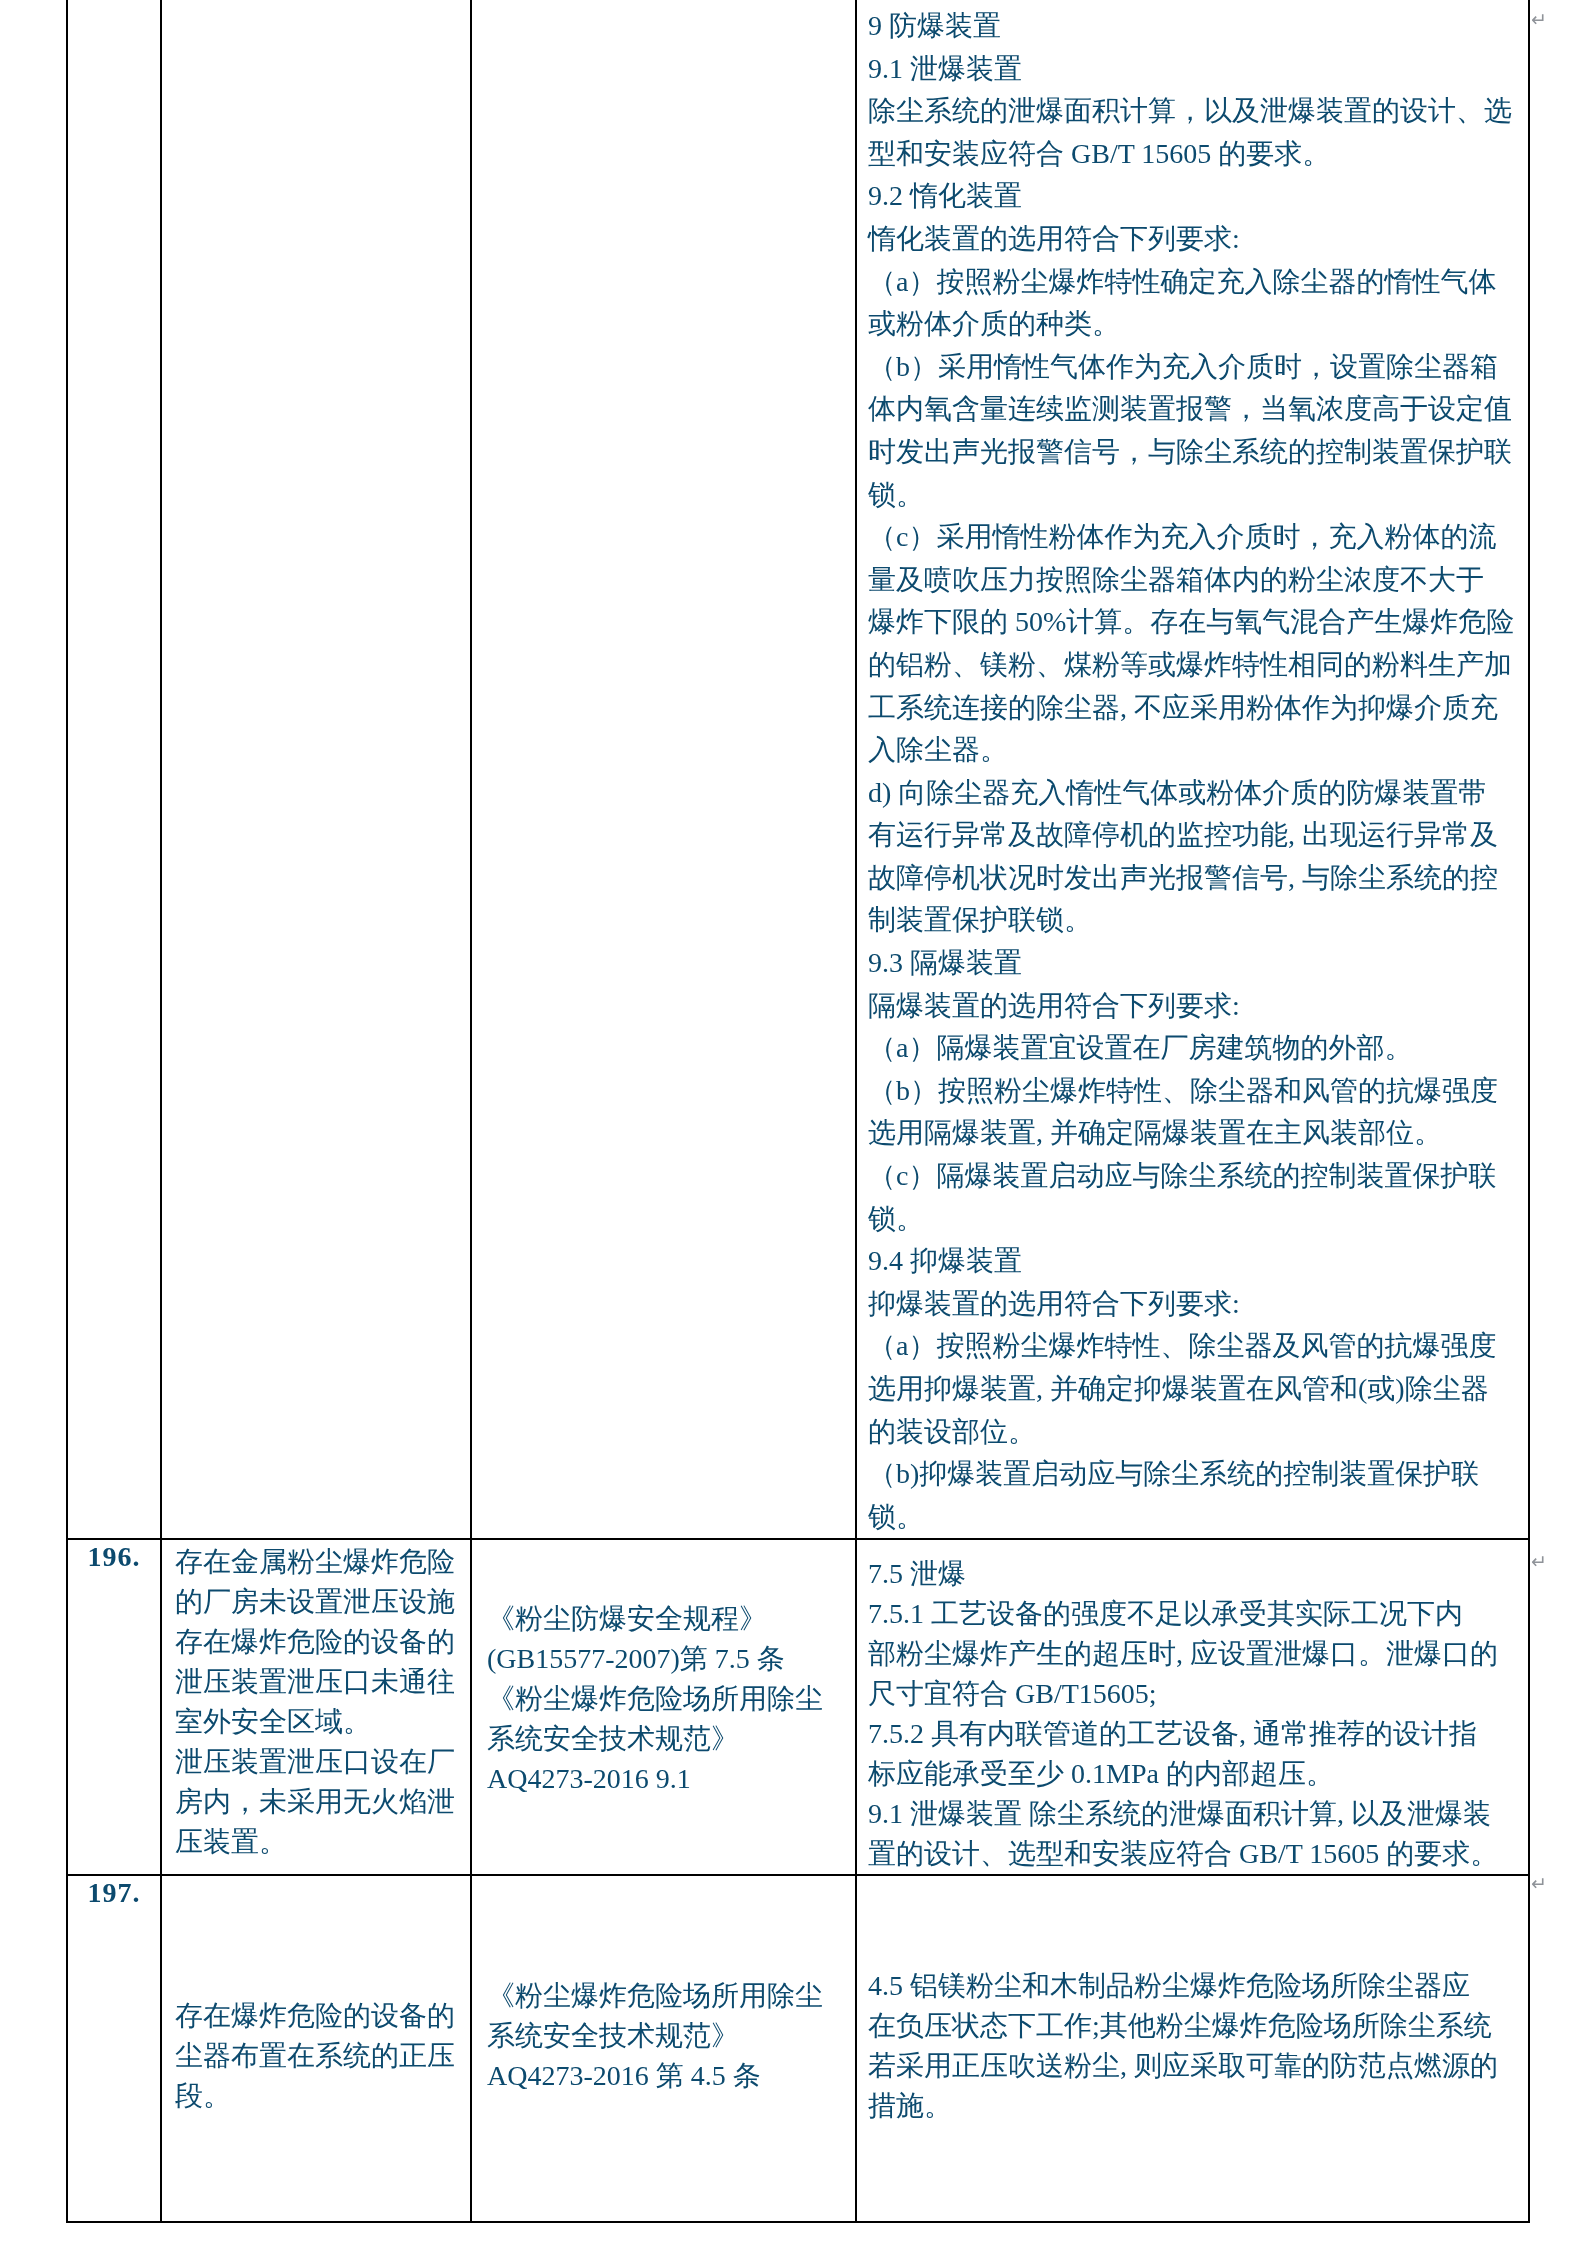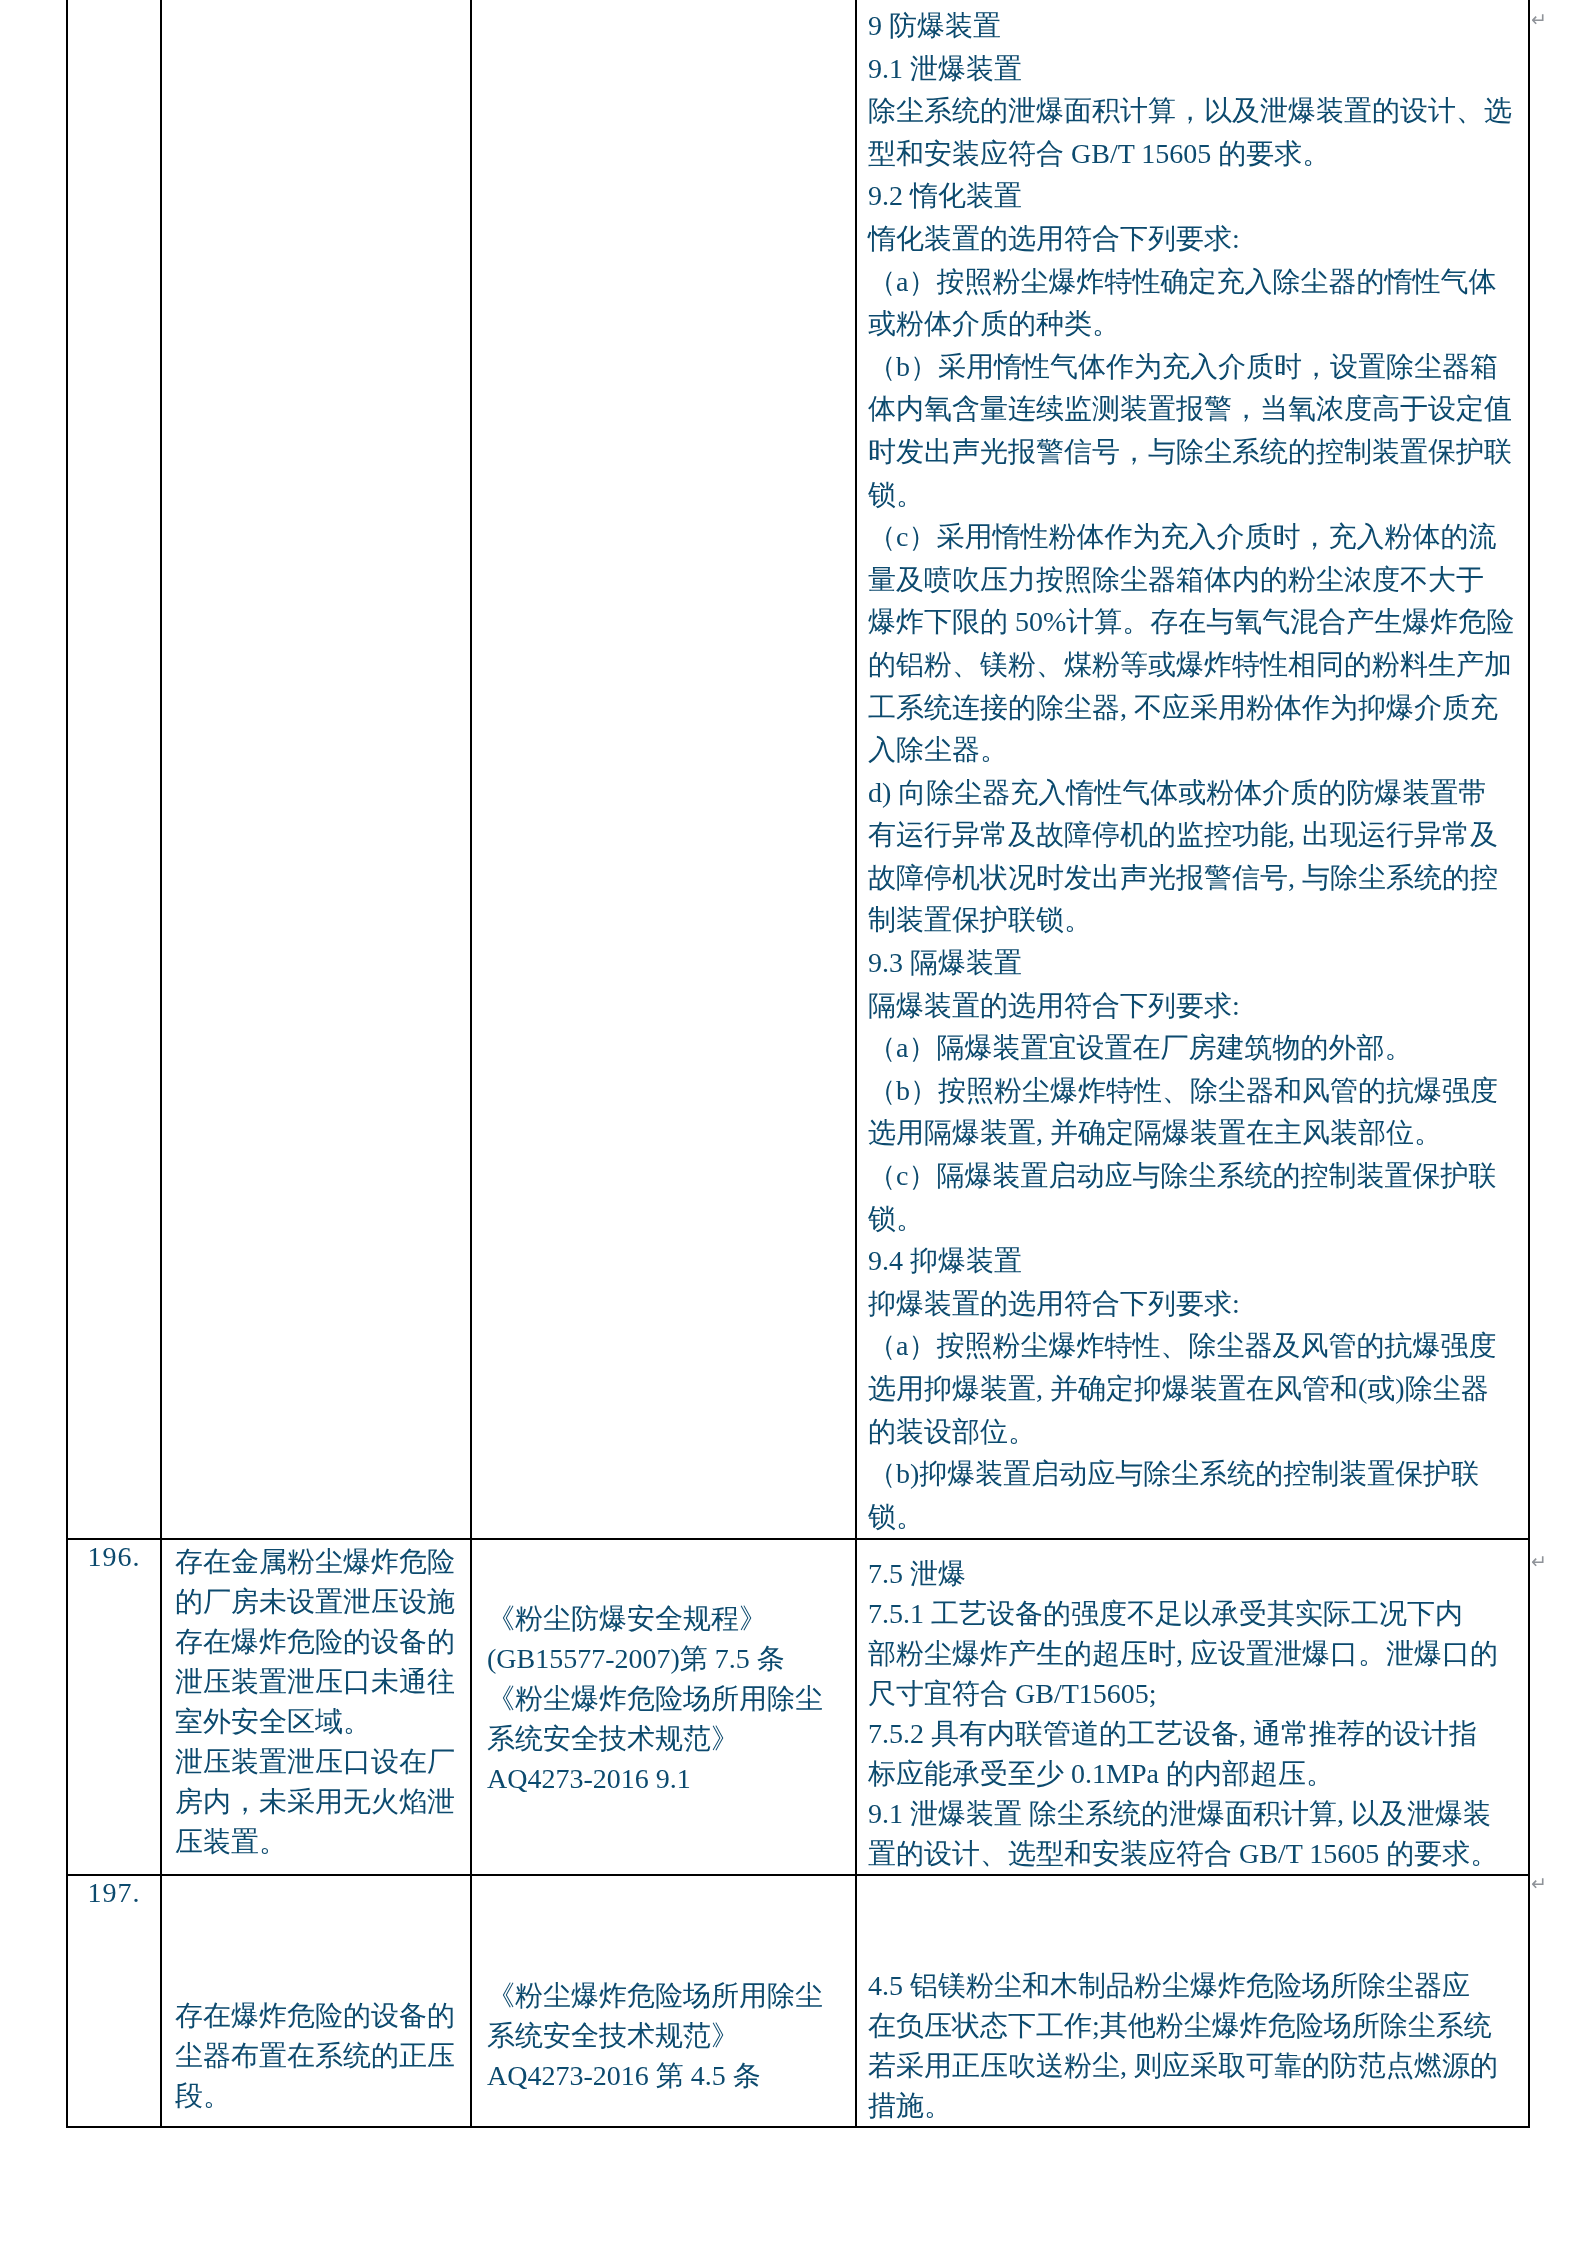--- a/index.html
+++ b/index.html
@@ -42,26 +42,26 @@
   
   table.doc-table tr.row-cont td { border-top: none; }
 
   col.c-num { width: 94px; }
   col.c-desc { width: 310px; }
   col.c-ref { width: 385px; }
   col.c-req { width: 673px; }
 
   tr.row-cont  td { height: 1538px; }
   tr.row-196   td { height: 322px; }
-  tr.row-197   td { height: 252px; }
+  tr.row-197   td { height: 347px; }
 
   td.num {
     text-align: center;
     vertical-align: middle;
-    font-weight: normal;
+    font-weight: bold;
     font-size: 30px;
     letter-spacing: 1px;
   }
   td.desc { padding: 2px 6px 10px 13px; line-height: 40px; }
   td.ref  { padding: 0 6px 0 15px;  line-height: 40px; }
   td.req  { padding: 0 8px 0 11px;  line-height: 40px; }
 
   tr.row-cont td.req { padding-top: 5px; line-height: 42.6px; }
   tr.row-196  td.desc { padding-top: 2px; }
   tr.row-196  td.ref  { padding-top: 59px; }

